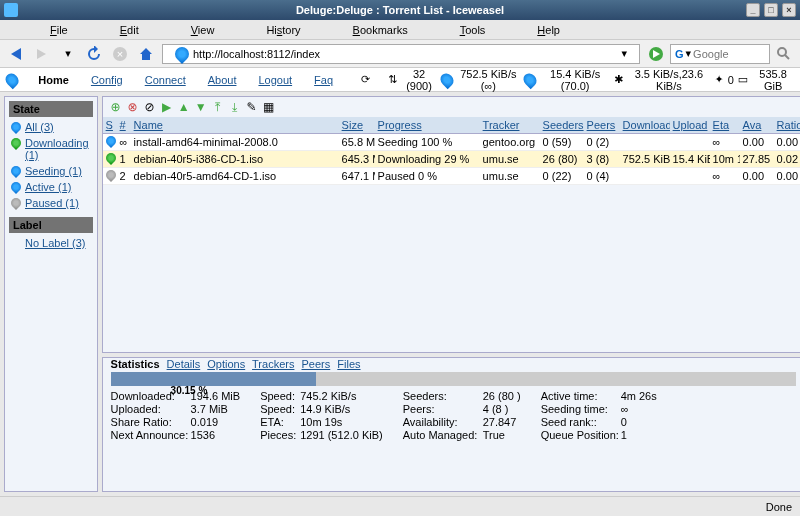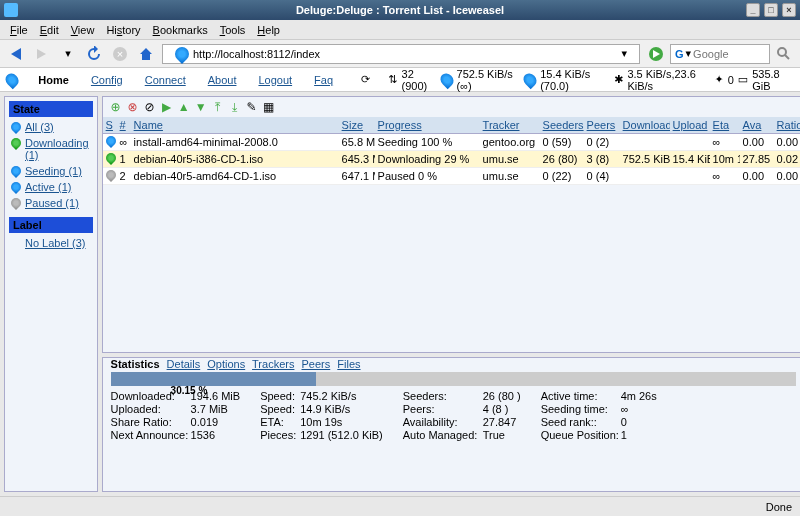--- a/index.html
+++ b/index.html
@@ -2,37 +2,37 @@
 <html><head>
 <meta charset="utf-8">
 <style>
 * { margin: 0; padding: 0; box-sizing: border-box; font-family: Arial, sans-serif; font-size: 11px; }
 body { background: #e8e8e8; width: 800px; height: 516px; overflow: hidden; }
 .titlebar { background: linear-gradient(#4a6d8c, #2d4a6c); color: #fff; height: 20px; display: flex; align-items: center; justify-content: center; position: relative; font-weight: bold; }
 .titlebar .tb-icon { position: absolute; left: 4px; width: 14px; height: 14px; background: #5bf; border-radius: 2px; }
 .titlebar .tb-btns { position: absolute; right: 4px; display: flex; gap: 4px; }
 .tb-btn { width: 14px; height: 14px; background: #ddd; border: 1px solid #999; border-radius: 2px; font-size: 9px; text-align: center; line-height: 12px; cursor: pointer; color: #333; }
 .menubar { background: #e8e8e8; height: 20px; display: flex; align-items: center; padding: 0 4px; border-bottom: 1px solid #ccc; }
-.menubar span { padding: 2px 6px; cursor: pointer; }
+.menubar span { padding: 2px 6px; cursor: pointer; margin-left: 40px; }
 .menubar span u { text-decoration: underline; }
 .navbar { background: #f0f0f0; height: 28px; display: flex; align-items: center; padding: 0 6px; gap: 6px; border-bottom: 1px solid #ccc; }
 .nav-icon { width: 20px; height: 20px; display: flex; align-items: center; justify-content: center; cursor: pointer; }
 .url-input { flex: 1; height: 20px; border: 1px solid #aaa; background: #fff; padding: 0 12px; display: flex; align-items: center; gap: 4px; }
 .url-input input { border: none; outline: none; flex: 1; font-size: 11px; }
 .url-right { display: flex; gap: 4px; align-items: center; }
 .search-box { width: 100px; height: 20px; border: 1px solid #aaa; background: #fff; display: flex; align-items: center; padding: 0 4px; gap: 2px; }
 .search-box input { border: none; outline: none; width: 60px; font-size: 11px; color: #888; }
-.appbar { background: #fff; height: 24px; display: flex; align-items: center; padding: 0 6px; gap: 18px; border-bottom: 1px solid #ccc; }
+.appbar { background: #fff; height: 24px; display: flex; align-items: center; padding: 0 6px; gap: 18px; border-bottom: 1px solid #ccc; text-align: center; }
 .drop-icon { width: 14px; height: 14px; }
 .appbar a { color: #1a5490; text-decoration: underline; padding: 0 2px; cursor: pointer; }
 .appbar .home { font-weight: bold; color: #000; text-decoration: none; }
 .stats-right { margin-left: auto; display: flex; align-items: center; gap: 4px; font-size: 10px; }
 .content { display: flex; height: 404px; padding: 4px; gap: 4px; }
 .sidebar { width: 130px; background: #f0f4fa; border: 1px solid #aac; padding: 4px; }
-.sidebar .sec-hdr { background: #1d4ed8; padding: 2px 4px; font-weight: bold; margin-bottom: 2px; }
+.sidebar .sec-hdr { background: #737373; padding: 2px 4px; font-weight: bold; margin-bottom: 2px; }
 .sidebar .item { padding: 2px 4px 2px 16px; position: relative; }
 .sidebar .item a { color: #1a5490; text-decoration: underline; cursor: pointer; }
 .sidebar .item::before { content: ''; position: absolute; left: 2px; top: 3px; width: 10px; height: 10px; }
 .icon-drop { background: radial-gradient(#3af 30%, #06c); border-radius: 50% 50% 50% 0; transform: rotate(-45deg); }
 .main { flex: 1; display: flex; flex-direction: column; gap: 4px; }
 .torrent-panel { background: #f0f4fa; border: 1px solid #aac; flex: 1; display: flex; flex-direction: column; }
 .toolbar { padding: 3px 6px; display: flex; gap: 3px; }
 .tool-btn { width: 14px; height: 14px; cursor: pointer; display: inline-flex; align-items: center; justify-content: center; font-size: 12px; }
 .table-hdr { display: flex; background: #d5e2f0; border-bottom: 1px solid #aac; font-size: 10px; }
 .table-hdr .col, .row .col { padding: 2px 3px; overflow: hidden; white-space: nowrap; }

